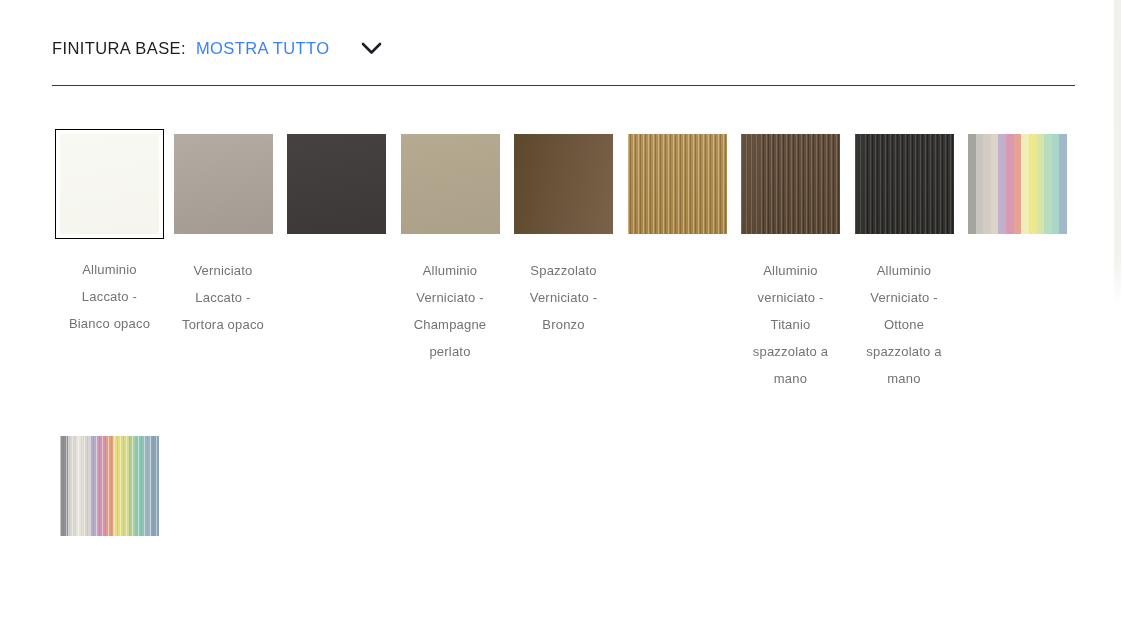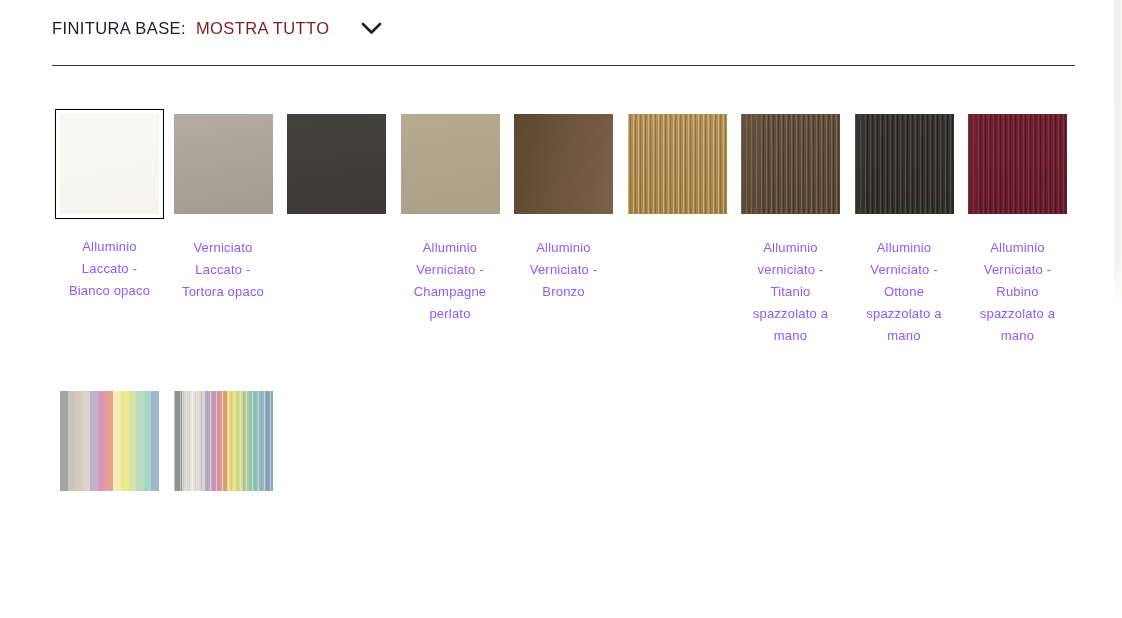--- a/index.html
+++ b/index.html
@@ -3,34 +3,34 @@
 <meta charset="utf-8">
 <style>
   * { margin: 0; padding: 0; box-sizing: border-box; }
   html, body {
     width: 1122px; height: 618px;
     background: #ffffff;
     font-family: "Liberation Sans", "DejaVu Sans", sans-serif;
     overflow: hidden;
     position: relative;
   }
-  .page { padding: 19px 0 0 52px; }
+  .page { padding: 19px 0 0 52px; margin-top: 20px; }
 
   
   .title-row {
     display: flex; align-items: center;
     color: #1d1d26;
   }
   .filter-label {
     font-size: 16.5px; letter-spacing: 0.4px; font-weight: 500;
   }
   .dropdown {
     display: inline-flex; align-items: center;
     background: none; border: none; cursor: pointer;
-    color: #7f1d1d; font-family: inherit;
+    color: #3b82f6; font-family: inherit;
     margin-left: 10px; padding: 0;
   }
   .dropdown-value { font-size: 16.5px; letter-spacing: 0.4px; font-weight: 500; }
   .chevron { margin-left: 32px; display: inline-flex; }
   .rule {
     border: none; border-top: 1.5px solid #3a3a3a;
     width: 1023px; margin-top: 27px;
   }
 
   
@@ -49,22 +49,22 @@
   .swatch.selected {
     box-sizing: content-box;
     padding: 4px;
     border: 1.5px solid #000000;
     margin: -5.5px;
     background-clip: content-box;
     background-origin: content-box;
   }
   .label {
     margin-top: 23px;
-    font-size: 13px; line-height: 22px;
-    color: #8b5cf6;
+    font-size: 13px; line-height: 27px;
+    color: #737373;
     text-align: center;
     letter-spacing: 0.2px;
   }
 
   
   .scroll-track {
     position: absolute; top: 0; right: 0;
     width: 8px; height: 618px;
     background: transparent;
   }
@@ -104,36 +104,32 @@
       </figure>
       <figure class="cell">
         <div class="swatch" style="background-image: linear-gradient(170deg, rgb(70, 66, 65), rgb(60, 56, 55));"></div>
       </figure>
       <figure class="cell">
         <div class="swatch" style="background-image: linear-gradient(170deg, rgb(182, 170, 145), rgb(171, 160, 136));"></div>
         <figcaption class="label">Alluminio Verniciato - Champagne perlato</figcaption>
       </figure>
       <figure class="cell">
         <div class="swatch" style="background-image: linear-gradient(100deg, rgb(92, 72, 45), rgb(123, 98, 74));"></div>
-        <figcaption class="label">Alluminio Verniciato - Bronzo</figcaption>
+        <figcaption class="label">Spazzolato Verniciato - Bronzo</figcaption>
       </figure>
       <figure class="cell">
         <div class="swatch" style="background-image: repeating-linear-gradient(90deg, rgba(232, 205, 150, 0.55) 0px, rgba(232, 205, 150, 0.55) 1px, transparent 1px, transparent 2.5px, rgba(110, 80, 35, 0.45) 2.5px, rgba(110, 80, 35, 0.45) 3.2px, transparent 3.2px, transparent 5px), linear-gradient(rgb(178, 145, 90), rgb(166, 133, 74));"></div>
       </figure>
       <figure class="cell">
         <div class="swatch" style="background-image: repeating-linear-gradient(90deg, rgba(185, 155, 125, 0.35) 0px, rgba(185, 155, 125, 0.35) 1px, transparent 1px, transparent 2.5px, rgba(45, 30, 20, 0.45) 2.5px, rgba(45, 30, 20, 0.45) 3.2px, transparent 3.2px, transparent 5px), linear-gradient(rgb(99, 80, 63), rgb(90, 72, 55));"></div>
         <figcaption class="label">Alluminio verniciato - Titanio spazzolato a mano</figcaption>
       </figure>
       <figure class="cell">
         <div class="swatch" style="background-image: repeating-linear-gradient(90deg, rgba(140, 140, 135, 0.3) 0px, rgba(140, 140, 135, 0.3) 1px, transparent 1px, transparent 2.5px, rgba(10, 10, 10, 0.45) 2.5px, rgba(10, 10, 10, 0.45) 3.2px, transparent 3.2px, transparent 5px), linear-gradient(rgb(55, 53, 51), rgb(49, 48, 45));"></div>
         <figcaption class="label">Alluminio Verniciato - Ottone spazzolato a mano</figcaption>
-      </figure>
-      <figure class="cell">
-        <div class="swatch" style="background-image: repeating-linear-gradient(90deg, rgba(180, 90, 105, 0.3) 0px, rgba(180, 90, 105, 0.3) 1px, transparent 1px, transparent 2.5px, rgba(60, 8, 20, 0.5) 2.5px, rgba(60, 8, 20, 0.5) 3.2px, transparent 3.2px, transparent 5px), linear-gradient(rgb(110, 34, 49), rgb(102, 29, 43));"></div>
-        <figcaption class="label">Alluminio Verniciato - Rubino spazzolato a mano</figcaption>
       </figure>
       <figure class="cell">
         <div class="swatch" style="background-image: linear-gradient(90deg, rgb(164, 164, 161) 0%, rgb(164, 164, 161) 7.69%, rgb(200, 197, 191) 7.69%, rgb(200, 197, 191) 15.38%, rgb(210, 204, 195) 15.38%, rgb(210, 204, 195) 23.08%, rgb(218, 212, 202) 23.08%, rgb(218, 212, 202) 30.77%, rgb(193, 176, 203) 30.77%, rgb(193, 176, 203) 38.46%, rgb(217, 153, 177) 38.46%, rgb(217, 153, 177) 46.15%, rgb(230, 163, 148) 46.15%, rgb(230, 163, 148) 53.85%, rgb(240, 237, 183) 53.85%, rgb(240, 237, 183) 61.54%, rgb(235, 232, 142) 61.54%, rgb(235, 232, 142) 69.23%, rgb(215, 229, 171) 69.23%, rgb(215, 229, 171) 76.92%, rgb(183, 220, 190) 76.92%, rgb(183, 220, 190) 84.62%, rgb(169, 214, 198) 84.62%, rgb(169, 214, 198) 92.31%, rgb(161, 184, 202) 92.31%, rgb(161, 184, 202) 100%);"></div>
       </figure>
       <figure class="cell">
         <div class="swatch" style="background-image: repeating-linear-gradient(90deg, rgba(255, 255, 255, 0.45) 0px, rgba(255, 255, 255, 0.45) 1px, transparent 1px, transparent 3px, rgba(90, 90, 90, 0.12) 3px, rgba(90, 90, 90, 0.12) 4px, transparent 4px, transparent 6px), linear-gradient(90deg, rgb(144, 145, 148) 0%, rgb(144, 145, 148) 7.69%, rgb(216, 214, 209) 7.69%, rgb(216, 214, 209) 15.38%, rgb(231, 227, 219) 15.38%, rgb(231, 227, 219) 23.08%, rgb(216, 212, 206) 23.08%, rgb(216, 212, 206) 30.77%, rgb(181, 173, 197) 30.77%, rgb(181, 173, 197) 38.46%, rgb(209, 148, 179) 38.46%, rgb(209, 148, 179) 46.15%, rgb(225, 160, 130) 46.15%, rgb(225, 160, 130) 53.85%, rgb(228, 220, 125) 53.85%, rgb(228, 220, 125) 61.54%, rgb(215, 219, 135) 61.54%, rgb(215, 219, 135) 69.23%, rgb(173, 206, 158) 69.23%, rgb(173, 206, 158) 76.92%, rgb(141, 198, 180) 76.92%, rgb(141, 198, 180) 84.62%, rgb(156, 181, 193) 84.62%, rgb(156, 181, 193) 92.31%, rgb(140, 164, 186) 92.31%, rgb(140, 164, 186) 100%);"></div>
       </figure>
     </div>
 
 </div>

